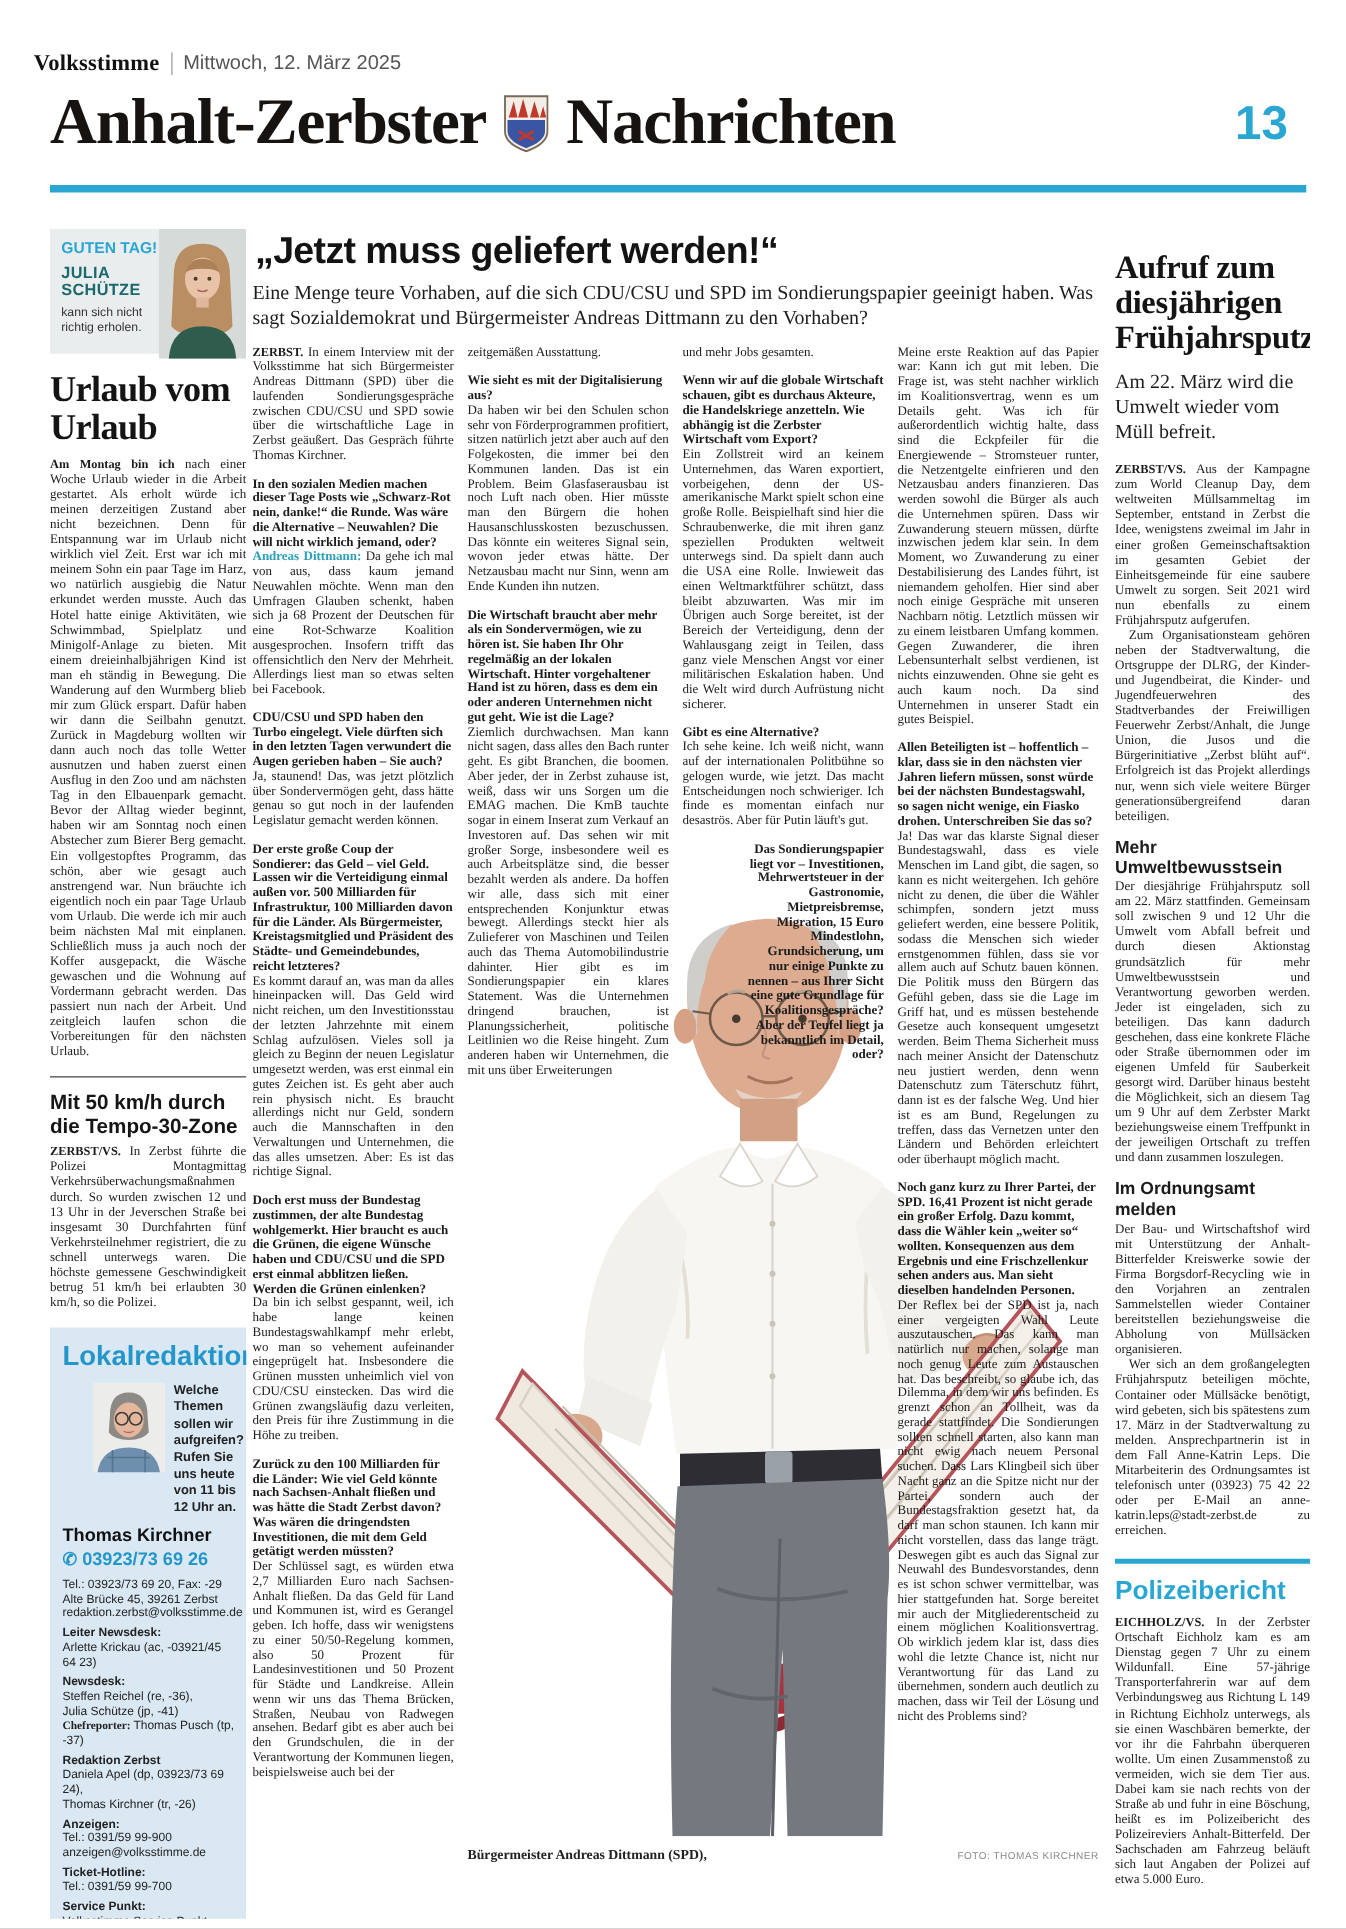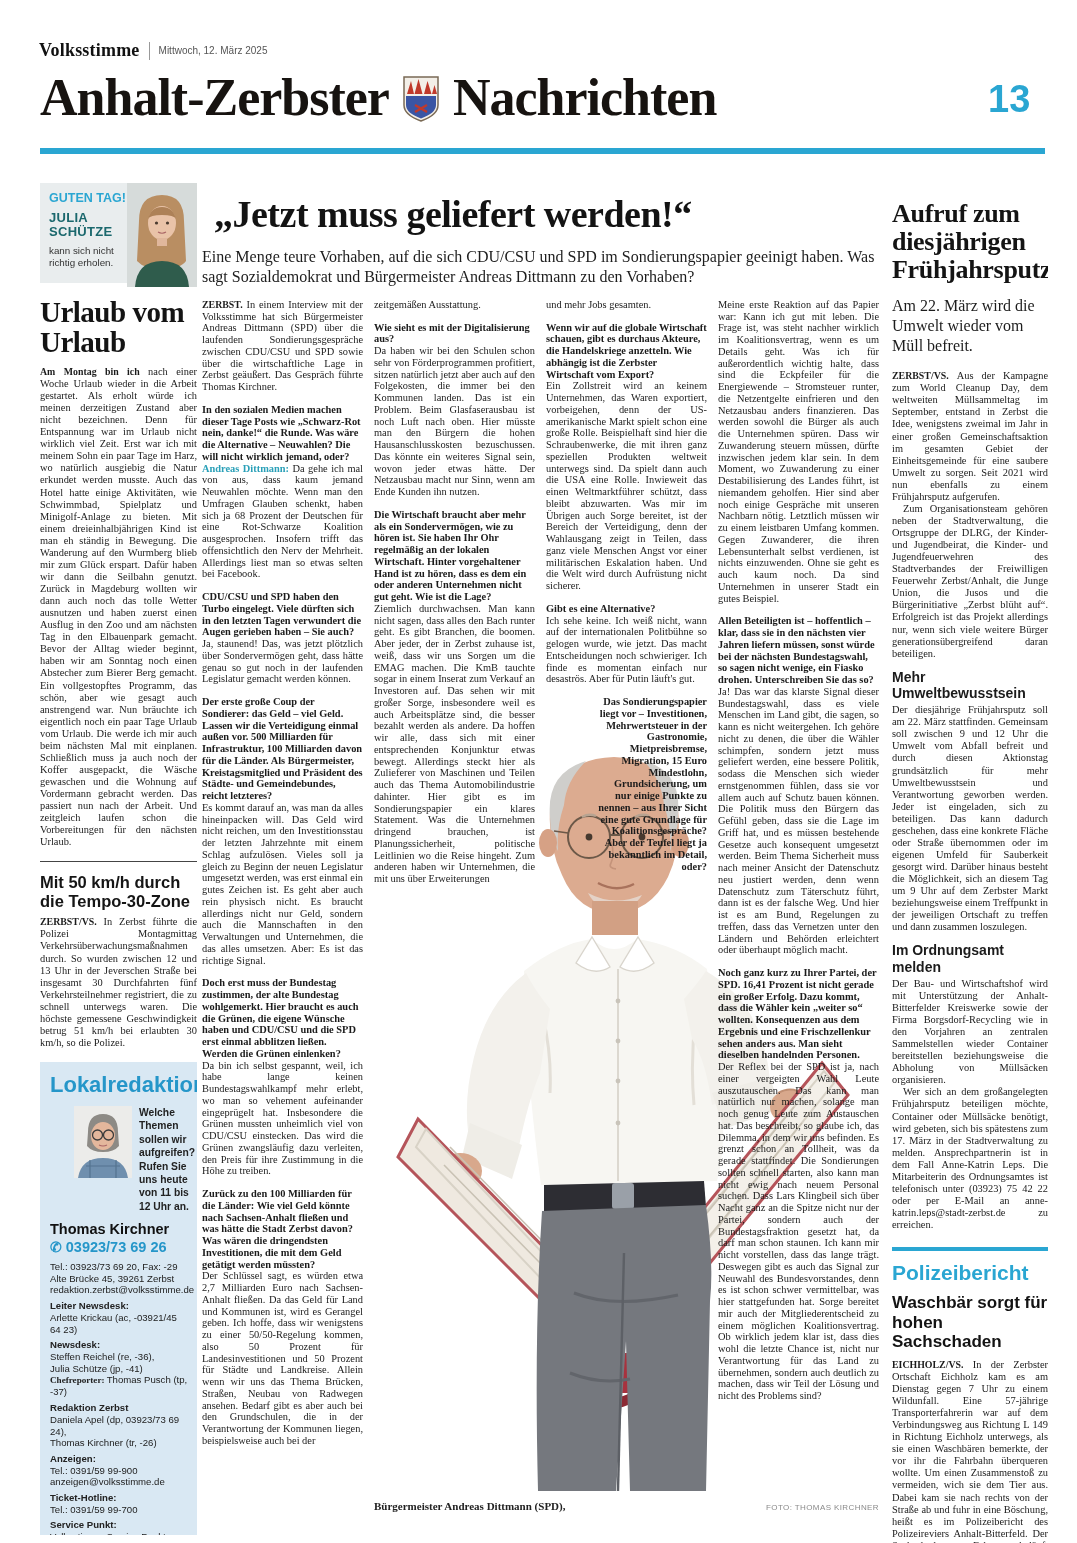--- a/index.html
+++ b/index.html
@@ -1,22 +1,22 @@
 <!DOCTYPE html>
 <html lang="de"><head>
 <meta charset="utf-8">
 <style>
   html,body{margin:0;padding:0;background:#9a9a9a;}
   .page{position:relative;width:1077px;height:1543px;background:#ffffff;margin:0 auto;
         font-family:"Liberation Serif","DejaVu Serif",serif;color:#1b1b1b;overflow:hidden;}
   
-  .masthead{position:absolute;left:39px;top:40px;display:flex;align-items:center;gap:9px;}
+  .masthead{position:absolute;left:27px;top:40px;display:flex;align-items:center;gap:9px;}
   .brand{font-family:"Liberation Serif",serif;font-weight:bold;font-size:18px;letter-spacing:.2px;color:#111;}
   .msep{width:1px;height:18px;background:#999;display:inline-block;}
-  .mdate{font-family:"Liberation Sans","DejaVu Sans",sans-serif;font-size:10px;color:#555;}
+  .mdate{font-family:"Liberation Sans","DejaVu Sans",sans-serif;font-size:16px;color:#555;}
   .titlerow{position:absolute;left:40px;top:72px;width:900px;display:flex;align-items:center;}
   .big{font-family:"Liberation Serif",serif;font-weight:bold;font-size:52px;letter-spacing:-1px;color:#171310;line-height:1;}
   .crest{margin:0 14px;display:inline-block;transform:translateY(3px);}
   .pagenum{position:absolute;left:988px;top:78px;font-family:"Liberation Sans",sans-serif;
            font-weight:bold;font-size:38px;color:#2aa6d2;}
   .cyanbar{position:absolute;left:40px;top:148px;width:1005px;height:6px;background:#2aa6d2;}
   
   .leftcol{position:absolute;left:40px;top:183px;width:157px;height:1352px;overflow:hidden;}
   .greet{position:relative;background:#e9edee;height:100px;}
   .gtext{position:absolute;left:9px;top:8px;width:86px;}
@@ -38,21 +38,21 @@
   .loktitle{font-family:"Liberation Sans",sans-serif;font-weight:bold;font-size:22px;color:#2596c9;margin-bottom:8px;}
   .lokintro{display:flex;gap:7px;padding-left:24px;}
   .lokintrotext{font-family:"Liberation Sans",sans-serif;font-weight:bold;font-size:10.3px;line-height:1.3;color:#222;}
   .lokname{font-family:"Liberation Sans",sans-serif;font-weight:bold;font-size:14.5px;margin-top:8px;color:#111;}
   .lokphone{font-family:"Liberation Sans",sans-serif;font-weight:bold;font-size:14.5px;color:#2596c9;margin:2px 0 6px 0;}
   .picon{font-size:14px;}
   .loklines p{margin:0;font-family:"Liberation Sans",sans-serif;font-size:9.6px;line-height:1.22;color:#222;}
   .loklines p.lb{font-weight:bold;margin-top:4px;}
   
   .maincol{position:absolute;left:202px;top:183px;width:677px;}
-  .mhead{font-family:Liberation Serif, serif;font-weight:bold;font-size:38px;margin:12px;line-height:1.05;
+  .mhead{font-family:Liberation Sans, sans-serif;font-weight:bold;font-size:30px;margin:2px;line-height:1.05;
          color:#131313;letter-spacing:-.5px;}
   .msub{font-family:"Liberation Serif",serif;font-size:16px;line-height:1.25;margin:8px 0 0 0;color:#1d1d1d;}
   .cols{position:relative;margin-top:12px;display:flex;gap:11px;height:1248px;overflow:hidden;}
   .col{width:161px;position:relative;z-index:1;}
   .col p{margin:0;font-size:10.4px;line-height:1.13;text-align:justify;hyphens:auto;}
   .col p.q{font-weight:bold;margin-top:11px;text-align:left;}
   .col p.lead{margin-top:0;}
   .col p.qr{text-align:right;padding-left:52px;hyphens:auto;}
   .hl{color:#2aa0b8;font-weight:bold;}
   .photo{position:absolute;left:172px;top:434px;width:505px;height:758px;z-index:0;}
@@ -294,19 +294,18 @@
         <p class="a ind">Zum Organisationsteam gehören neben der Stadtverwaltung, die Ortsgruppe der DLRG, der Kinder- und Jugendbeirat, die Kinder- und Jugendfeuerwehren des Stadtverbandes der Freiwilligen Feuerwehr Zerbst/Anhalt, die Junge Union, die Jusos und die Bürgerinitiative „Zerbst blüht auf“. Erfolgreich ist das Projekt allerdings nur, wenn sich viele weitere Bürger generationsübergreifend daran beteiligen.</p>
         <p class="sh">Mehr Umweltbewusstsein</p>
         <p class="a">Der diesjährige Frühjahrsputz soll am 22. März stattfinden. Gemeinsam soll zwischen 9 und 12 Uhr die Umwelt vom Abfall befreit und durch diesen Aktionstag grundsätzlich für mehr Umweltbewusstsein und Verantwortung geworben werden. Jeder ist eingeladen, sich zu beteiligen. Das kann dadurch geschehen, dass eine konkrete Fläche oder Straße übernommen oder im eigenen Umfeld für Sauberkeit gesorgt wird. Darüber hinaus besteht die Möglichkeit, sich an diesem Tag um 9 Uhr auf dem Zerbster Markt beziehungsweise einem Treffpunkt in der jeweiligen Ortschaft zu treffen und dann zusammen loszulegen.</p>
         <p class="sh">Im Ordnungsamt melden</p>
         <p class="a">Der Bau- und Wirtschaftshof wird mit Unterstützung der Anhalt-Bitterfelder Kreiswerke sowie der Firma Borgsdorf-Recycling wie in den Vorjahren an zentralen Sammelstellen wieder Container bereitstellen beziehungsweise die Abholung von Müllsäcken organisieren.</p>
         <p class="a ind">Wer sich an dem großangelegten Frühjahrsputz beteiligen möchte, Container oder Müllsäcke benötigt, wird gebeten, sich bis spätestens zum 17. März in der Stadtverwaltung zu melden. Ansprechpartnerin ist in dem Fall Anne-Katrin Leps. Die Mitarbeiterin des Ordnungsamtes ist telefonisch unter (03923) 75 42 22 oder per E-Mail an anne-katrin.leps@stadt-zerbst.de zu erreichen.</p>
       </div>
 
     <div class="pdivider"></div>
     <div class="plabel">Polizeibericht</div>
-    <h3 class="phead">Waschbär sorgt für hohen Sachschaden</h3>
     <div class="rbody">
         <p class="a"><strong class="dl">EICHHOLZ/VS. </strong>In der Zerbster Ortschaft Eichholz kam es am Dienstag gegen 7 Uhr zu einem Wildunfall. Eine 57-jährige Transporterfahrerin war auf dem Verbindungsweg aus Richtung L 149 in Richtung Eichholz unterwegs, als sie einen Waschbären bemerkte, der vor ihr die Fahrbahn überqueren wollte. Um einen Zusammenstoß zu vermeiden, wich sie dem Tier aus. Dabei kam sie nach rechts von der Straße ab und fuhr in eine Böschung, heißt es im Polizeibericht des Polizeireviers Anhalt-Bitterfeld. Der Sachschaden am Fahrzeug beläuft sich laut Angaben der Polizei auf etwa 5.000 Euro.</p>
       </div>
   </aside>
 
 </div>
 
 </body></html>

